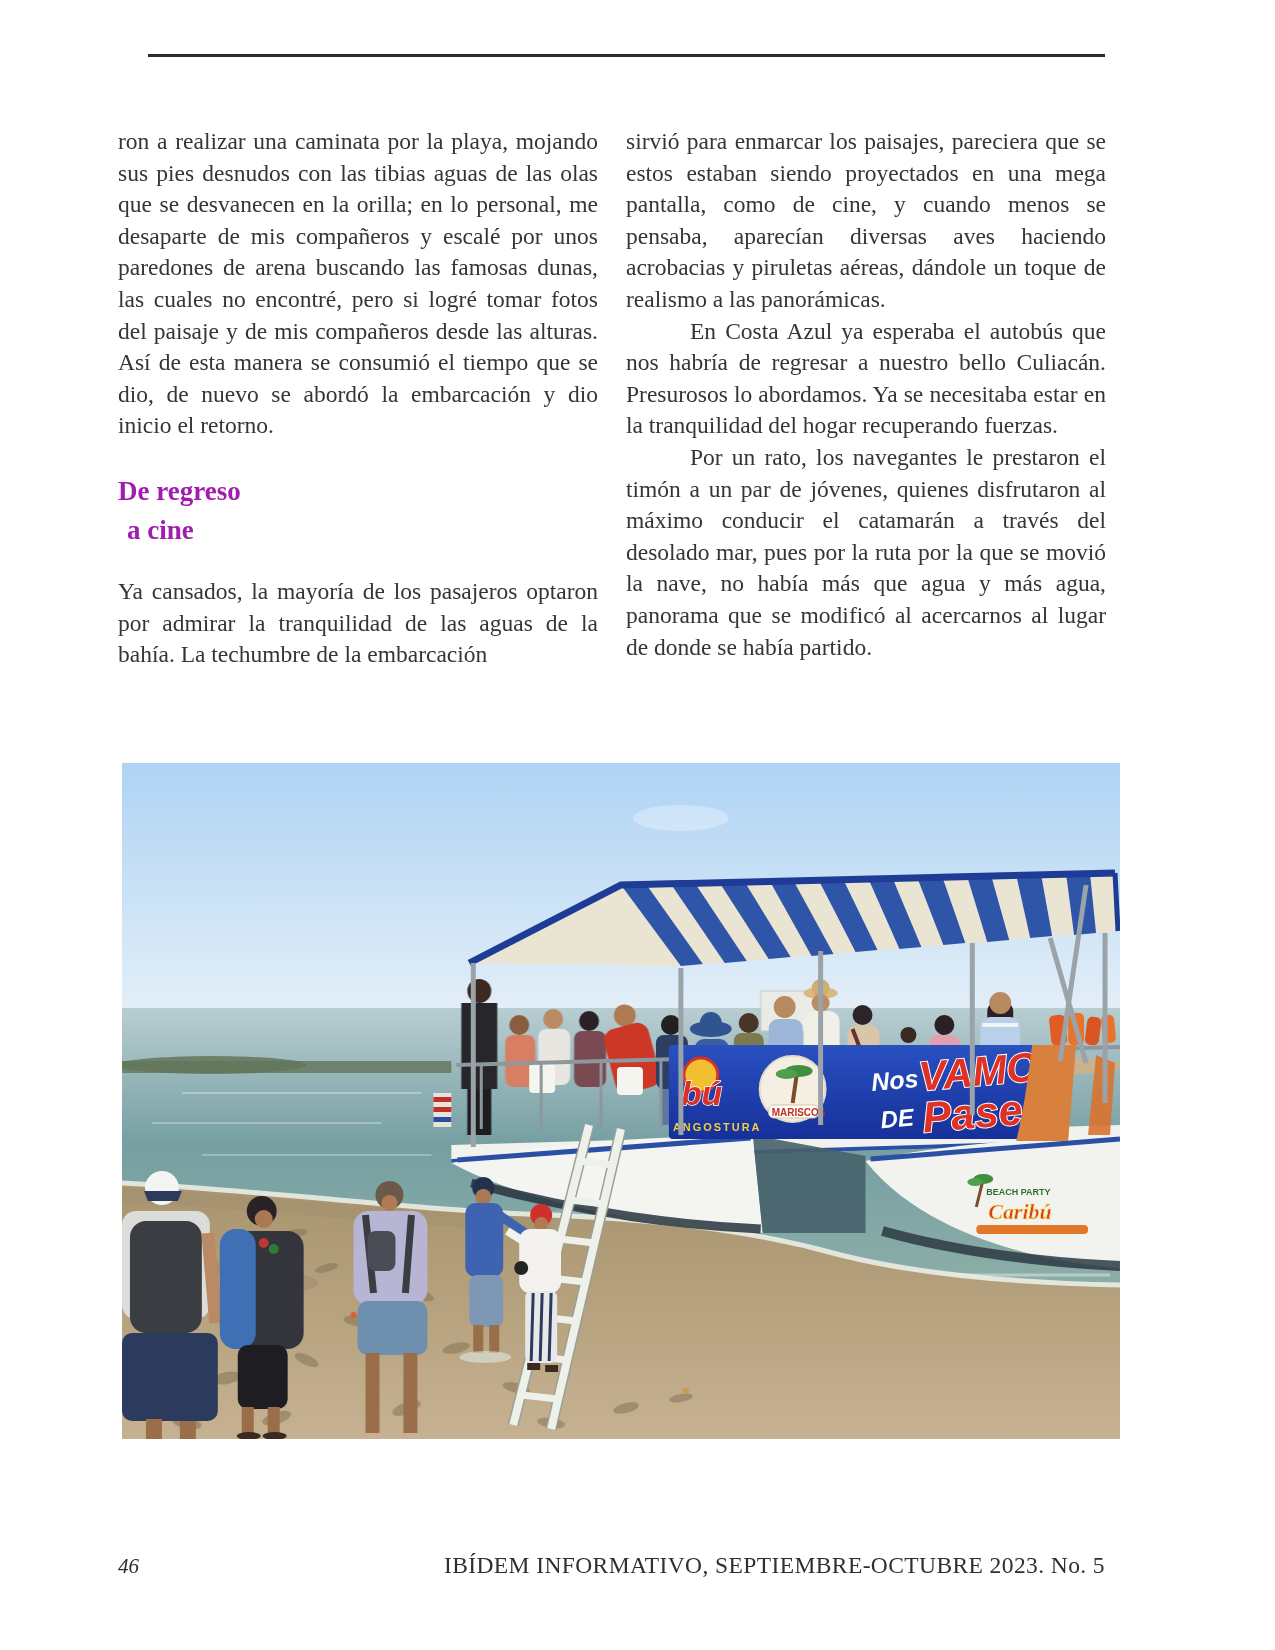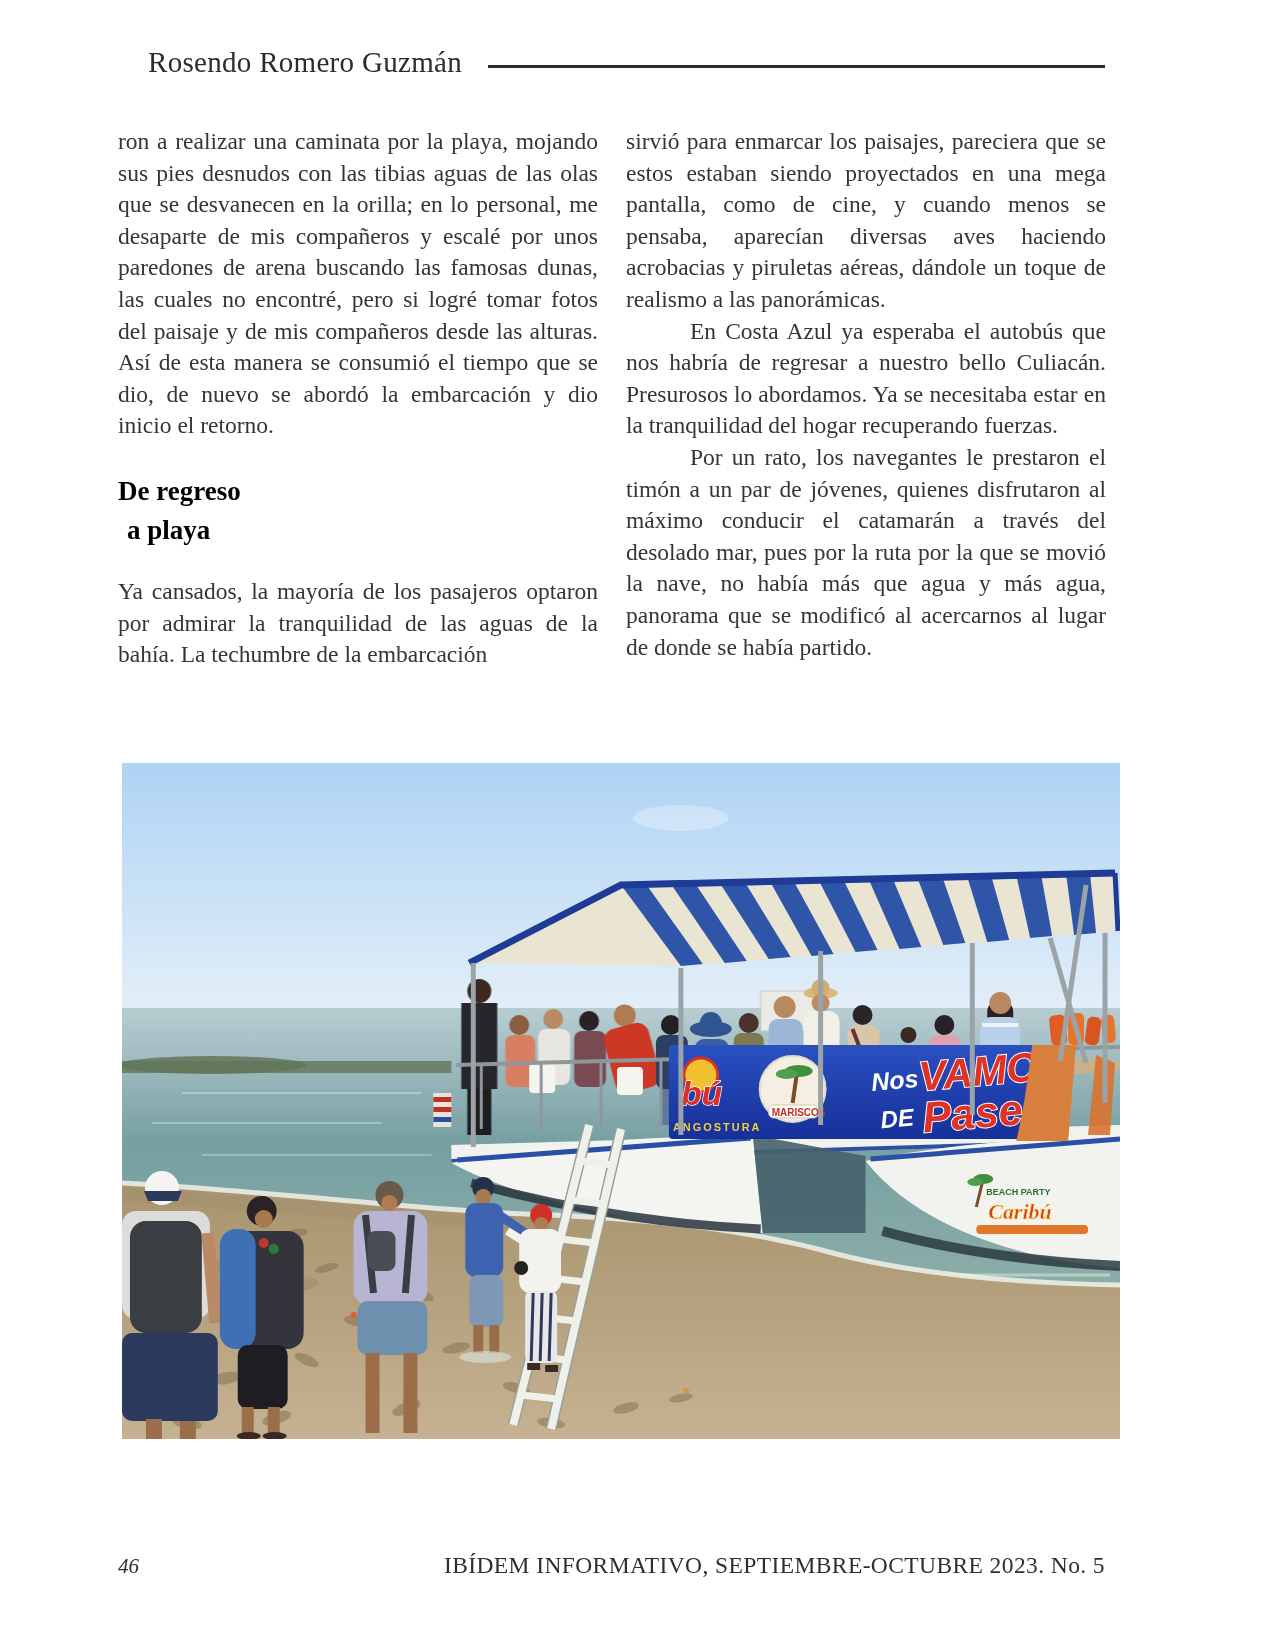--- a/index.html
+++ b/index.html
@@ -8,50 +8,49 @@
   
   .header{position:absolute;top:46px;left:148px;right:170px;display:flex;align-items:center;}
   .author{font-size:29px;color:#2b2b31;white-space:nowrap;margin-right:26px;letter-spacing:.3px;}
   .rule{flex:1;height:3px;background:#2b2b31;margin-top:8px;}
   
   .columns{position:absolute;top:126px;left:118px;width:988px;display:grid;
            grid-template-columns:1fr 1fr;column-gap:28px;}
   .col p{font-size:23.5px;line-height:31.6px;text-align:justify;margin:0;
          hyphens:auto;-webkit-hyphens:auto;color:#34343b;}
   .heading{margin-top:30px;margin-bottom:26px;}
-  .heading .h1,.heading .h2{font-weight:bold;font-size:27px;line-height:39px;color:#000000;}
+  .heading .h1,.heading .h2{font-weight:bold;font-size:27px;line-height:39px;color:#a21caf;}
   .heading .h2{padding-left:9px;}
   .col .indent{text-indent:64px;}
   
   .figure{position:absolute;top:763px;left:122px;width:998px;height:676px;}
   .figure svg{display:block;width:100%;height:100%;}
   
   .caption{position:absolute;top:1448px;left:118px;width:900px;font-size:23.5px;line-height:36px;color:#2e2e33;}
   
   .footer{position:absolute;top:1552px;left:118px;right:170px;display:flex;
           justify-content:space-between;align-items:baseline;color:#2e2e33;}
   .pagenum{font-size:21px;font-style:italic;}
   .journal{font-size:23.5px;letter-spacing:.4px;}
 </style>
 </head>
 <body>
 
 <div class="page">
 
   <div class="header">
-    <span class="author">Rosendo Romero Guzmán</span>
     <span class="rule"></span>
   </div>
 
   <div class="columns">
     <div class="col">
       <p>ron a realizar una caminata por la playa, mojando sus pies desnudos con las tibias aguas de las olas que se desvanecen en la orilla; en lo personal, me desaparte de mis compañeros y escalé por unos paredones de arena buscando las famosas dunas, las cuales no encontré, pero si logré tomar fotos del paisaje y de mis compañeros desde las alturas. Así de esta manera se consumió el tiempo que se dio, de nuevo se abordó la embarcación y dio inicio el retorno.</p>
       <div class="heading">
         <div class="h1">De regreso</div>
-        <div class="h2">a playa</div>
+        <div class="h2">a cine</div>
       </div>
       <p>Ya cansados, la mayoría de los pasajeros optaron por admirar la tranquilidad de las aguas de la bahía. La techumbre de la embarcación</p>
     </div>
     <div class="col">
       <p>sirvió para enmarcar los paisajes, pareciera que se estos estaban siendo proyectados en una mega pantalla, como de cine, y cuando menos se pensaba, aparecían diversas aves haciendo acrobacias y piruletas aéreas, dándole un toque de realismo a las panorámicas.</p>
       <p class="indent">En Costa Azul ya esperaba el autobús que nos habría de regresar a nuestro bello Culiacán. Presurosos lo abordamos. Ya se necesitaba estar en la tranquilidad del hogar recuperando fuerzas.</p>
       <p class="indent">Por un rato, los navegantes le prestaron el timón a un par de jóvenes, quienes disfrutaron al máximo conducir el catamarán a través del desolado mar, pues por la ruta por la que se movió la nave, no había más que agua y más agua, panorama que se modificó al acercarnos al lugar de donde se había partido.</p>
     </div>
   </div>
 

